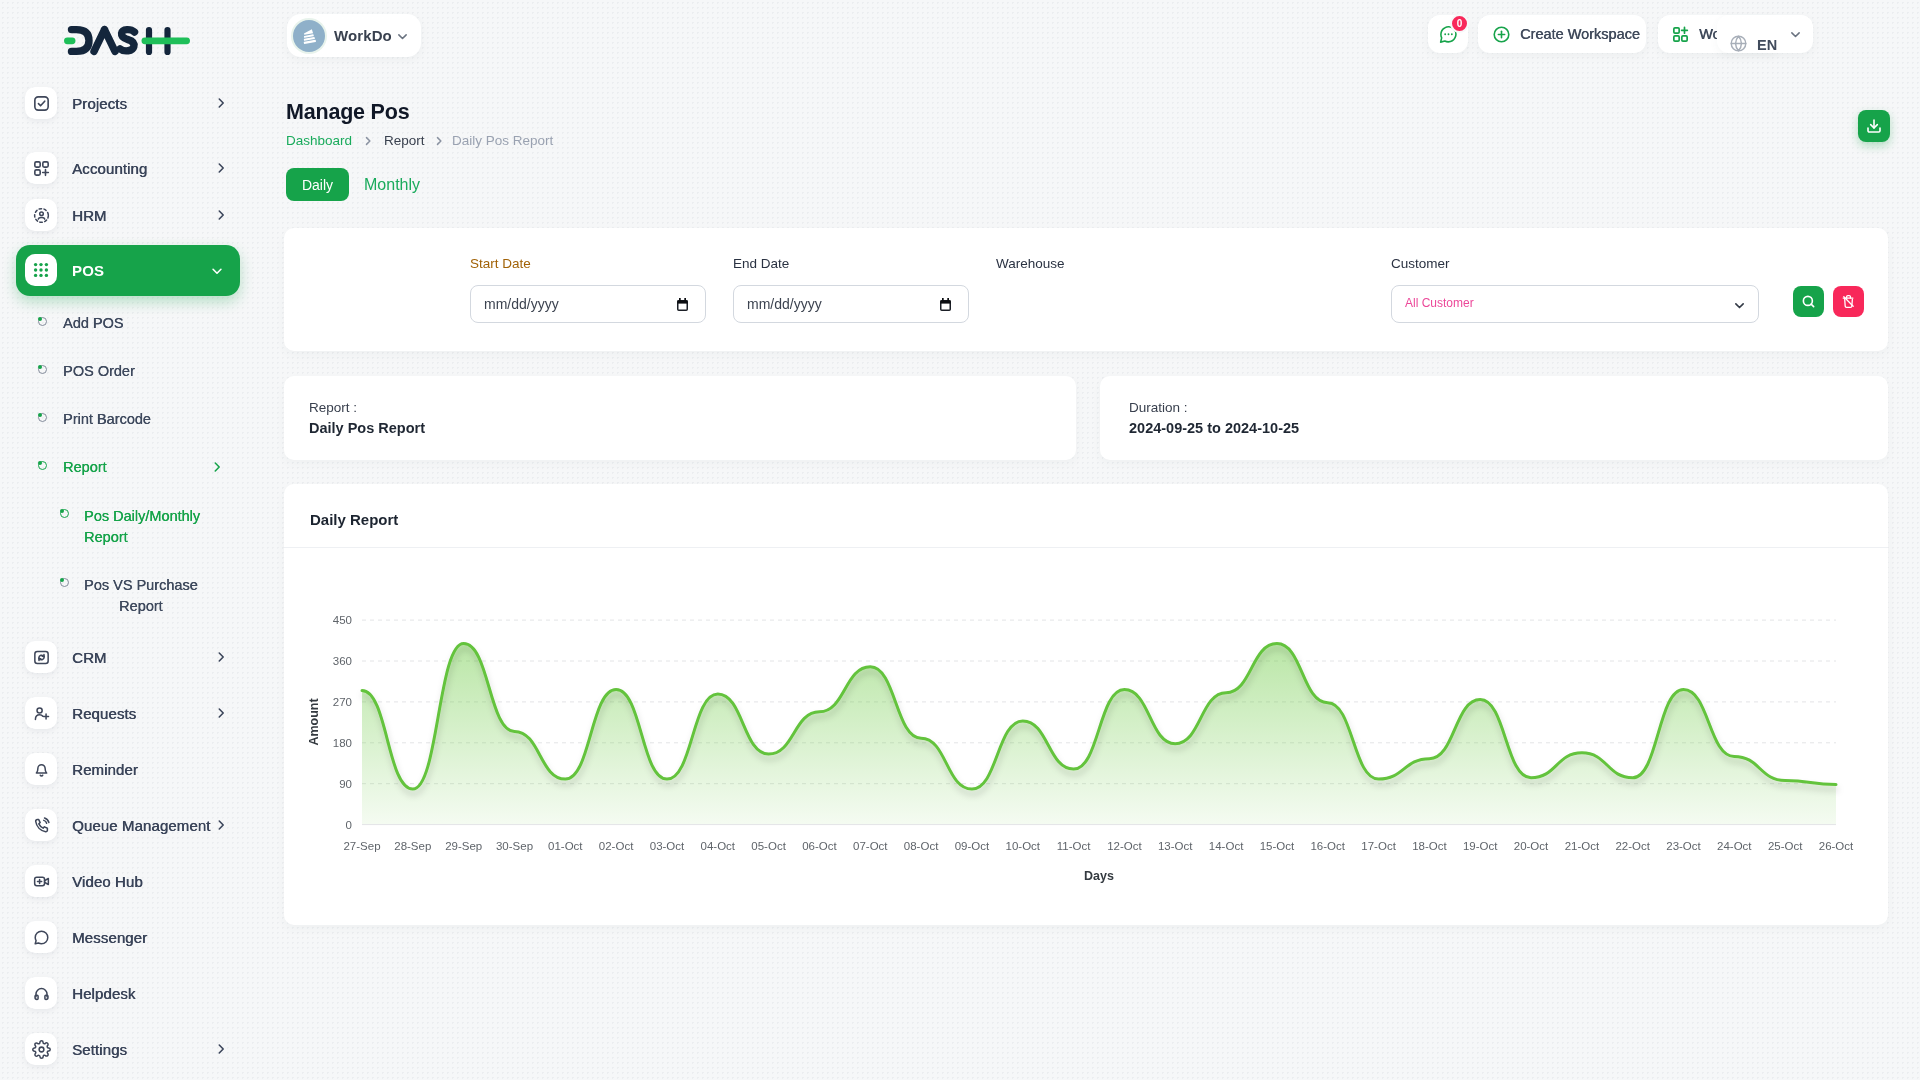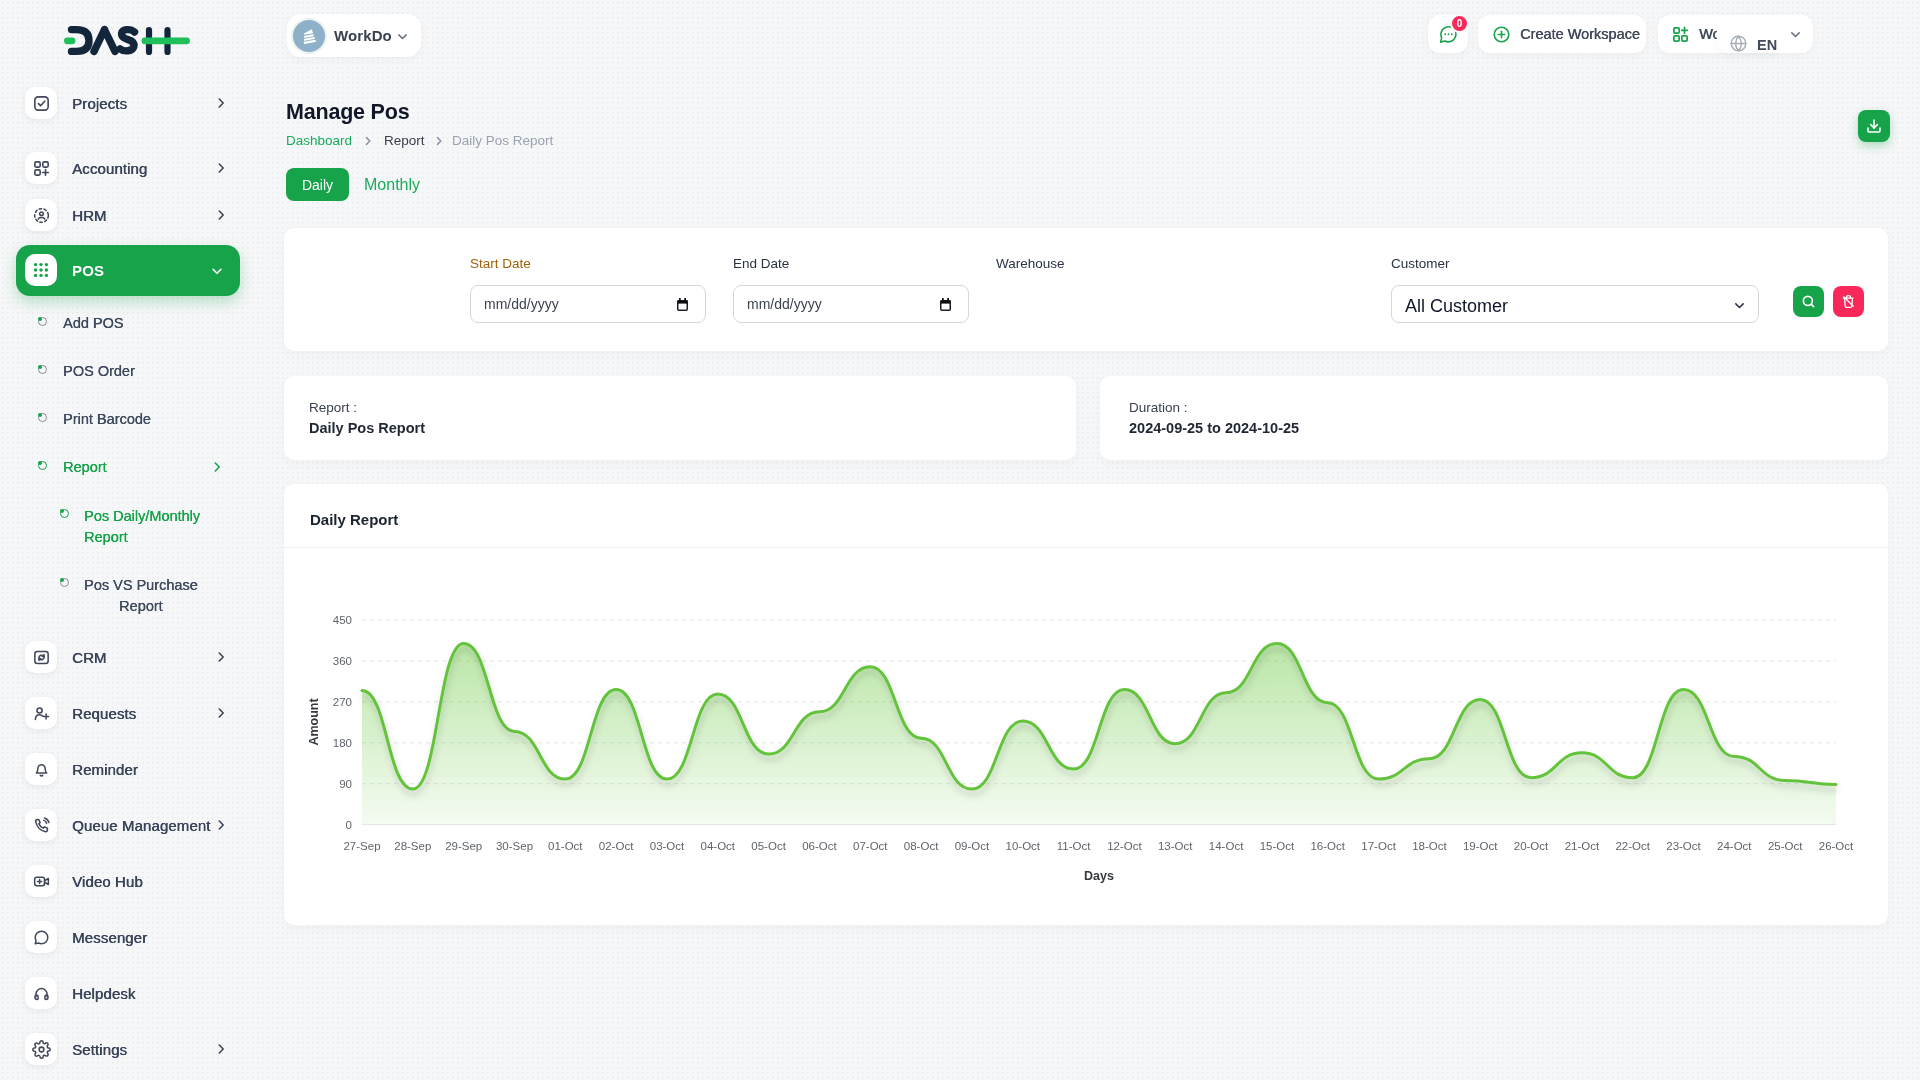--- a/index.html
+++ b/index.html
@@ -311,21 +311,21 @@
   <div class="abs" style="left:449px;top:57px;width:236px;height:38px;border:1px solid #d3d8df;border-radius:8px;background:#fff;">
     <div style="position:absolute;left:13px;top:10px;font-size:14px;color:#3c4350;">mm/dd/yyyy</div>
     <svg style="position:absolute;right:17px;top:12px;" width="11" height="13" viewBox="0 0 11 13">
         <rect x="0.75" y="2.75" width="9.5" height="9.5" rx="1" fill="none" stroke="#1b1f26" stroke-width="1.5"></rect>
         <rect x="0.4" y="2.4" width="10.2" height="3.2" fill="#0c0e12"></rect>
         <rect x="2" y="0" width="1.7" height="3" fill="#0c0e12"></rect>
         <rect x="7.3" y="0" width="1.7" height="3" fill="#0c0e12"></rect>
       </svg>
   </div>
   <div class="abs" style="left:1107px;top:57px;width:368px;height:38px;border:1px solid #d3d8df;border-radius:8px;background:#fff;">
-    <div style="position:absolute;left:13px;top:10px;font-size:18px;color:#0f172a;">All Customer</div>
+    <div style="position:absolute;left:13px;top:10px;font-size:12px;color:#ec4899;">All Customer</div>
     <svg style="position:absolute;right:12px;top:13px;" width="13" height="13" viewBox="0 0 16 16" fill="none" stroke="#333a46" stroke-width="2" stroke-linecap="round" stroke-linejoin="round">
         <polyline points="3.5,6 8,10.5 12.5,6"></polyline>
       </svg>
   </div>
   <div class="abs" style="left:1509px;top:58px;width:31px;height:31px;background:#16a34a;border-radius:8px;display:flex;align-items:center;justify-content:center;">
     <svg width="15" height="15" viewBox="0 0 24 24" fill="none" stroke="#fff" stroke-width="2.6" stroke-linecap="round">
         <circle cx="11" cy="11" r="7.2"></circle>
         <line x1="20.2" y1="20.2" x2="16.2" y2="16.2"></line>
       </svg>
   </div>

